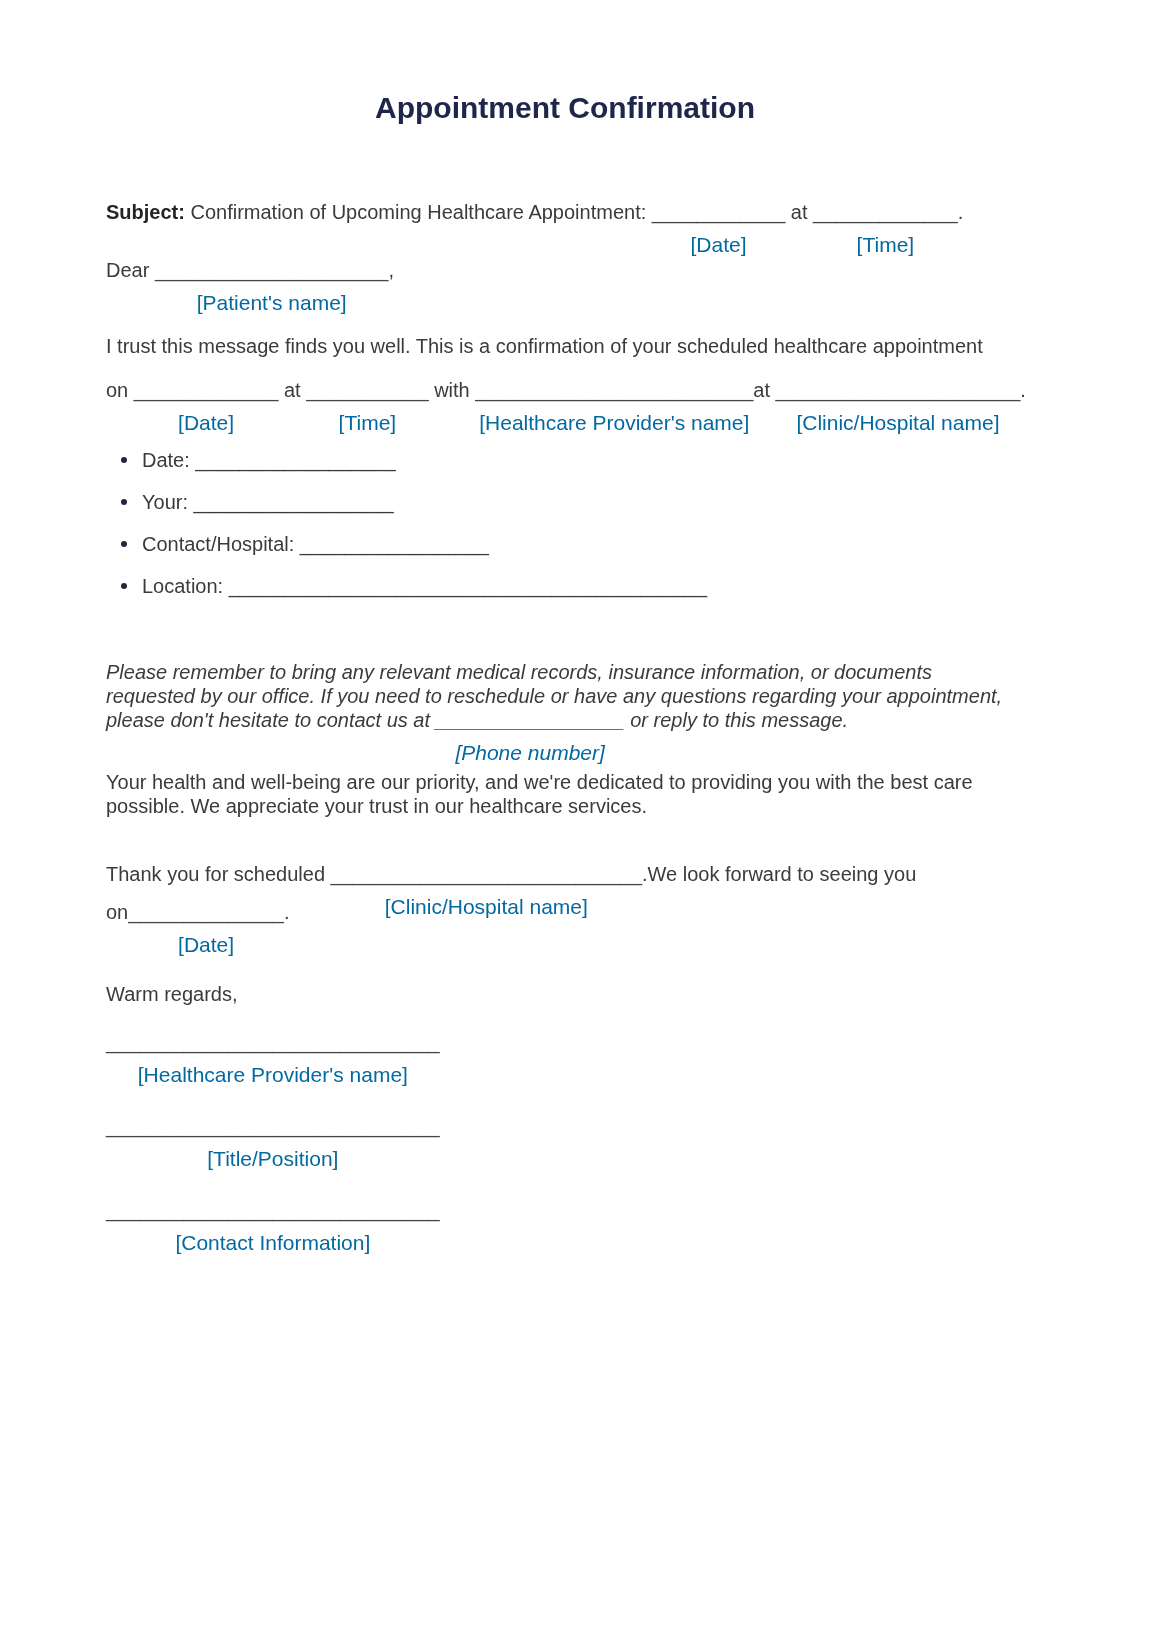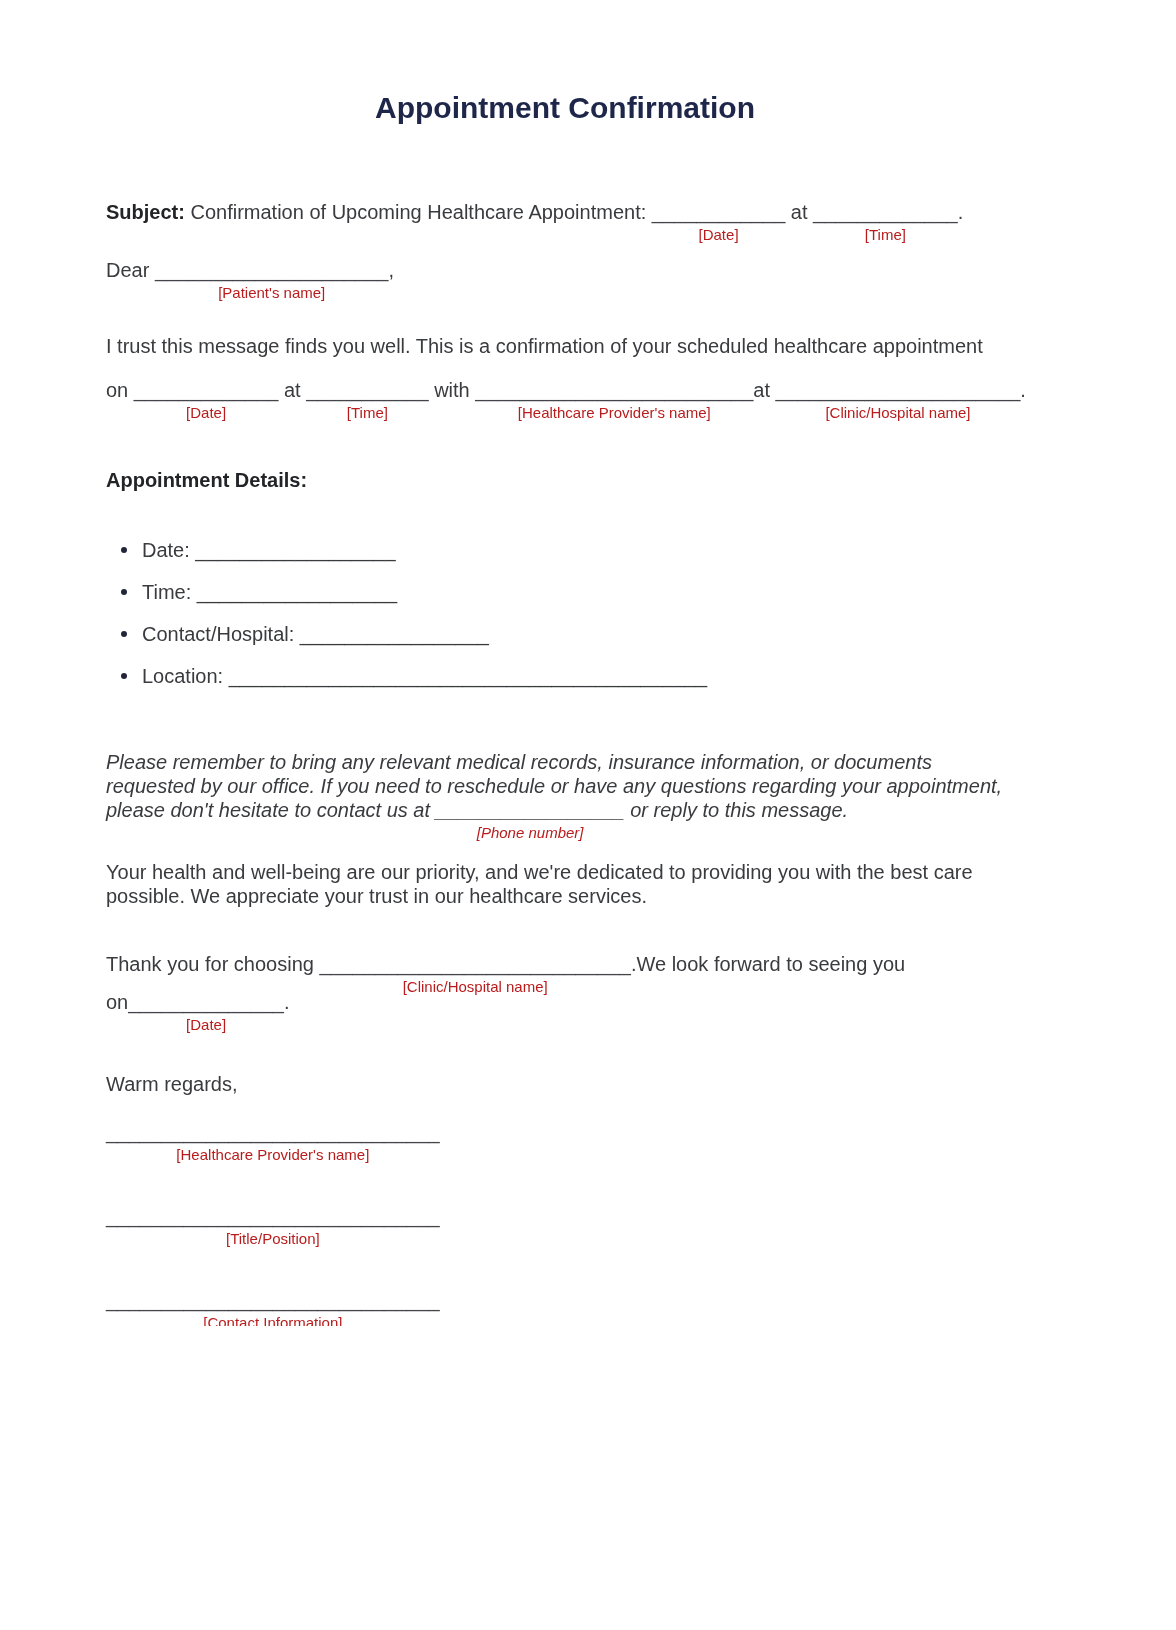--- a/index.html
+++ b/index.html
@@ -27,25 +27,25 @@
   }
   p { margin: 0; }
   .b { font-weight: bold; color: #232428; }
   .h2 { font-weight: bold; color: #232428; }
 
   .blank { position: relative; white-space: nowrap; }
   .blank .u { color: #44454a; }
   .ph {
     position: absolute;
     left: 50%;
-    top: 25px;
+    top: 35px;
     transform: translateX(-50%);
-    font-size: 15px;
+    font-size: 21px;
     line-height: 17px;
-    color: #b91c1c;
+    color: #0369a1;
     white-space: nowrap;
   }
 
   .subject        { margin-top: 74px; }
   .greeting       { margin-top: 34px; }
   .intro          { margin-top: 52px; }
   .schedule       { margin-top: 20px; }
   .details-head   { margin-top: 66px; }
   ul.details      { margin: 46px 0 0 0; padding: 0; list-style: none; }
   ul.details li   { position: relative; padding-left: 36px; margin: 0 0 18px 0; }
@@ -75,34 +75,33 @@
   <h1 class="title">Appointment Confirmation</h1>
 
   <p class="subject"><span class="b">Subject:</span><span> Confirmation of Upcoming Healthcare Appointment: </span><span class="blank"><span class="u">____________</span><span class="ph">[Date]</span></span><span> at </span><span class="blank"><span class="u">_____________</span><span class="ph">[Time]</span></span><span>.</span></p>
 
   <p class="greeting"><span>Dear </span><span class="blank"><span class="u">_____________________</span><span class="ph">[Patient's name]</span></span><span>,</span></p>
 
   <p class="intro">I trust this message finds you well. This is a confirmation of your scheduled healthcare appointment</p>
 
   <p class="schedule"><span>on </span><span class="blank"><span class="u">_____________</span><span class="ph">[Date]</span></span><span> at </span><span class="blank"><span class="u">___________</span><span class="ph">[Time]</span></span><span> with </span><span class="blank"><span class="u">_________________________</span><span class="ph">[Healthcare Provider's name]</span></span><span>at </span><span class="blank"><span class="u">______________________</span><span class="ph">[Clinic/Hospital name]</span></span><span>.</span></p>
 
-  <p class="details-head h2">Appointment Details:</p>
 
   <ul class="details">
     <li>Date: __________________</li>
-    <li>Time: __________________</li>
+    <li>Your: __________________</li>
     <li>Contact/Hospital: _________________</li>
     <li>Location: ___________________________________________</li>
   </ul>
 
   <p class="reminder"><span>Please remember to bring any relevant medical records, insurance information, or documents requested by our office. If you need to reschedule or have any questions regarding your appointment, please don't hesitate to contact us at </span><span class="blank"><span class="u">_________________</span><span class="ph">[Phone number]</span></span><span> or reply to this message.</span></p>
 
   <p class="assurance">Your health and well-being are our priority, and we're dedicated to providing you with the best care possible. We appreciate your trust in our healthcare services.</p>
 
-  <p class="thanks"><span class="l1"><span>Thank you for choosing </span><span class="blank"><span class="u">____________________________</span><span class="ph">[Clinic/Hospital name]</span></span><span>.We look forward to seeing you</span></span><span class="l2"><span>on</span><span class="blank"><span class="u">______________</span><span class="ph">[Date]</span></span><span>.</span></span></p>
+  <p class="thanks"><span class="l1"><span>Thank you for scheduled </span><span class="blank"><span class="u">____________________________</span><span class="ph">[Clinic/Hospital name]</span></span><span>.We look forward to seeing you</span></span><span class="l2"><span>on</span><span class="blank"><span class="u">______________</span><span class="ph">[Date]</span></span><span>.</span></span></p>
 
   <p class="closing">Warm regards,</p>
 
   <div class="sig"><span class="blank"><span class="u">______________________________</span><span class="ph">[Healthcare Provider's name]</span></span></div>
 
   <div class="sig"><span class="blank"><span class="u">______________________________</span><span class="ph">[Title/Position]</span></span></div>
 
   <div class="sig"><span class="blank"><span class="u">______________________________</span><span class="ph">[Contact Information]</span></span></div>
 
 </div>

